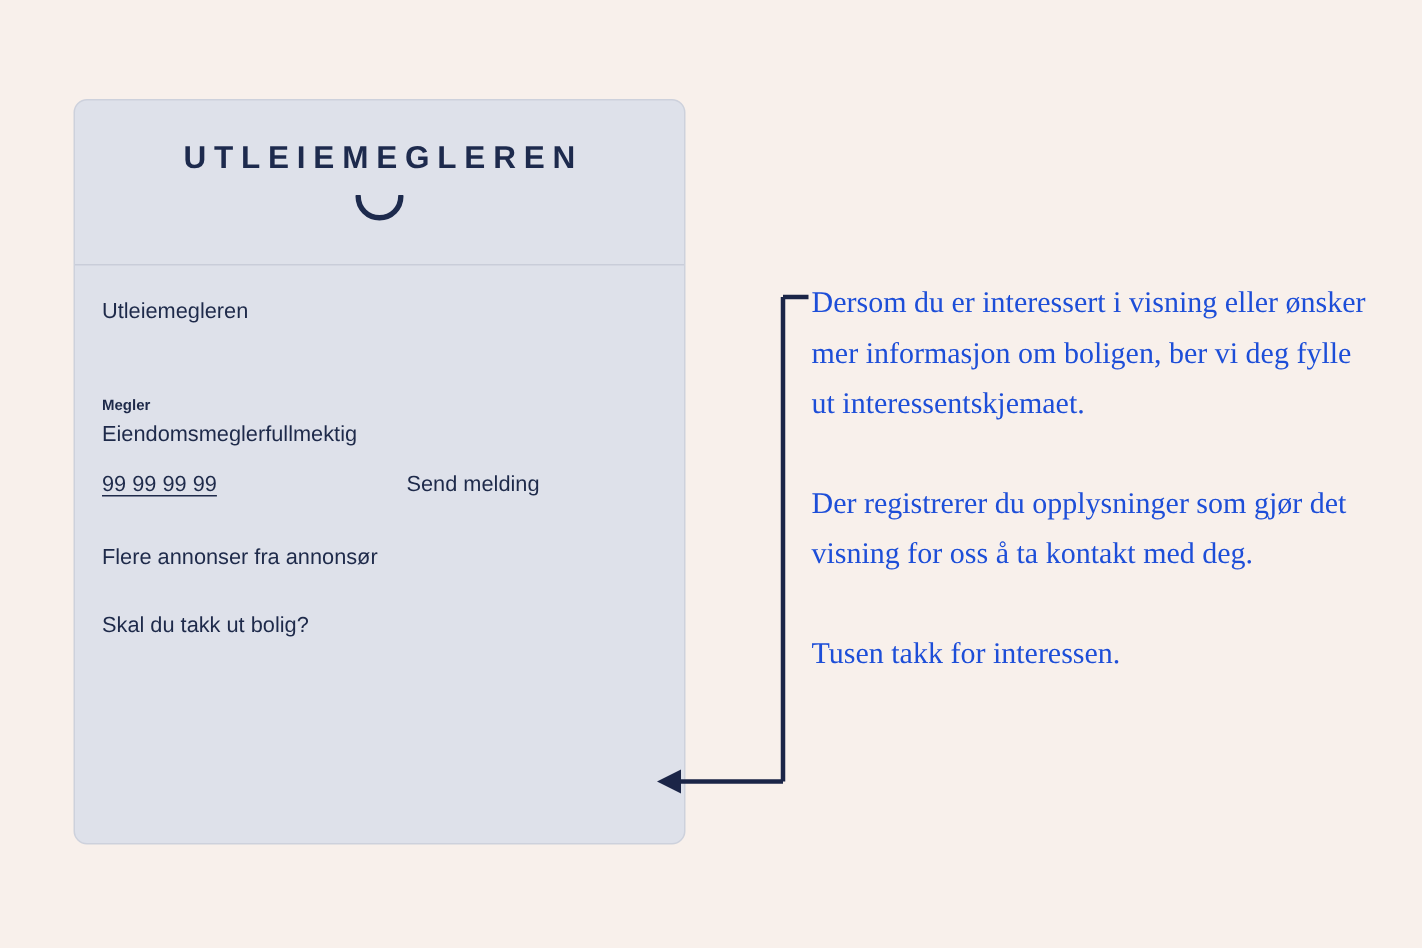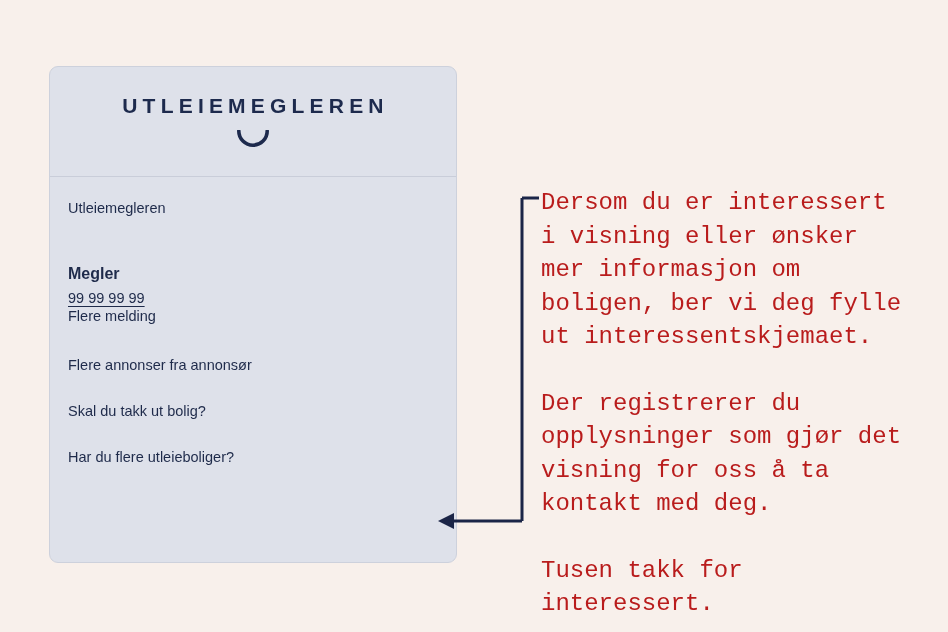--- a/index.html
+++ b/index.html
@@ -67,32 +67,31 @@
     line-height: 1.3;
   }
 
   #agency-name {
     margin: 0 0 46px 0;
   }
 
   #broker-role {
     font-weight: bold;
     margin: 0 0 4px 0;
-    font-size: 16px;
+    font-size: 10px;
   }
 
   #broker-title {
     margin: 0 0 14px 0;
   }
 
   #contact-row {
     display: flex;
     align-items: baseline;
     margin: 0 0 30px 0;
-    flex-direction: column;
   }
 
   #phone-link {
     text-decoration: underline;
     text-underline-offset: 3px;
     color: #1e2a4a;
     cursor: pointer;
     width: 203px;
     display: inline-block;
   }
@@ -125,23 +124,23 @@
     width: 110px;
     height: 345px;
     pointer-events: none;
   }
 
   #annotation-text {
     position: absolute;
     left: 541px;
     top: 186px;
     width: 370px;
-    color: #b91c1c;
-    font-family: Liberation Mono, monospace;
-    font-size: 24px;
+    color: #1d4ed8;
+    font-family: Liberation Serif, serif;
+    font-size: 20px;
     line-height: 33.5px;
     font-weight: 400;
   }
 
   #annotation-text p {
     margin: 0 0 33px 0;
   }
   #annotation-text p:last-child {
     margin-bottom: 0;
   }
@@ -157,44 +156,44 @@
       <path d="M2.8 1 A 14.2 14.2 0 0 0 31.2 1" fill="none" stroke="#1d2a4d" stroke-width="3.6" stroke-linecap="round"></path>
     </svg>
   </div>
 
   <div id="card-body">
 
     <div id="agency-name" class="body-text">Utleiemegleren</div>
 
     <div id="broker-role" class="body-text">Megler</div>
 
+    <div id="broker-title" class="body-text">Eiendomsmeglerfullmektig</div>
 
     <div id="contact-row" class="body-text">
       <span id="phone-link">99 99 99 99</span>
-      <span id="send-message-link">Flere melding</span>
+      <span id="send-message-link">Send melding</span>
     </div>
 
     <span id="more-ads-link" class="body-text">Flere annonser fra annonsør</span>
 
     <span class="plain-link body-text">Skal du takk ut bolig?</span>
 
-    <span class="plain-link body-text">Har du flere utleieboliger?</span>
 
   </div>
 
 </div>
 
 <svg id="annotation-connector">
 
   <path d="M107 10 L 90 10" fill="none" stroke="#1b2547" stroke-width="3"></path>
 
   <path d="M90 10 L 90 333" fill="none" stroke="#1b2547" stroke-width="3"></path>
 
   <path d="M90 333 L 19 333" fill="none" stroke="#1b2547" stroke-width="3"></path>
 
   <path d="M6 333 L 22 325 L 22 341 Z" fill="#1b2547"></path>
 </svg>
 
 <div id="annotation-text">
   <p>Dersom du er interessert i visning eller ønsker mer informasjon om boligen, ber vi deg fylle ut interessentskjemaet.</p>
   <p>Der registrerer du opplysninger som gjør det visning for oss å ta kontakt med deg.</p>
-  <p>Tusen takk for interessert.</p>
+  <p>Tusen takk for interessen.</p>
 </div>
 
 </body></html>

